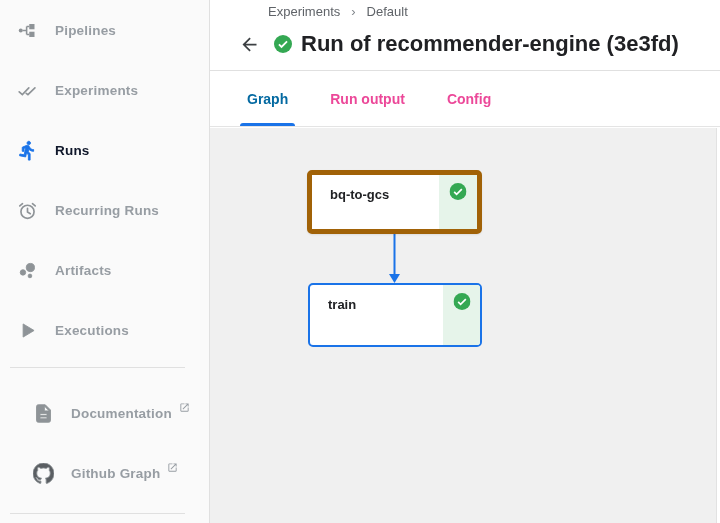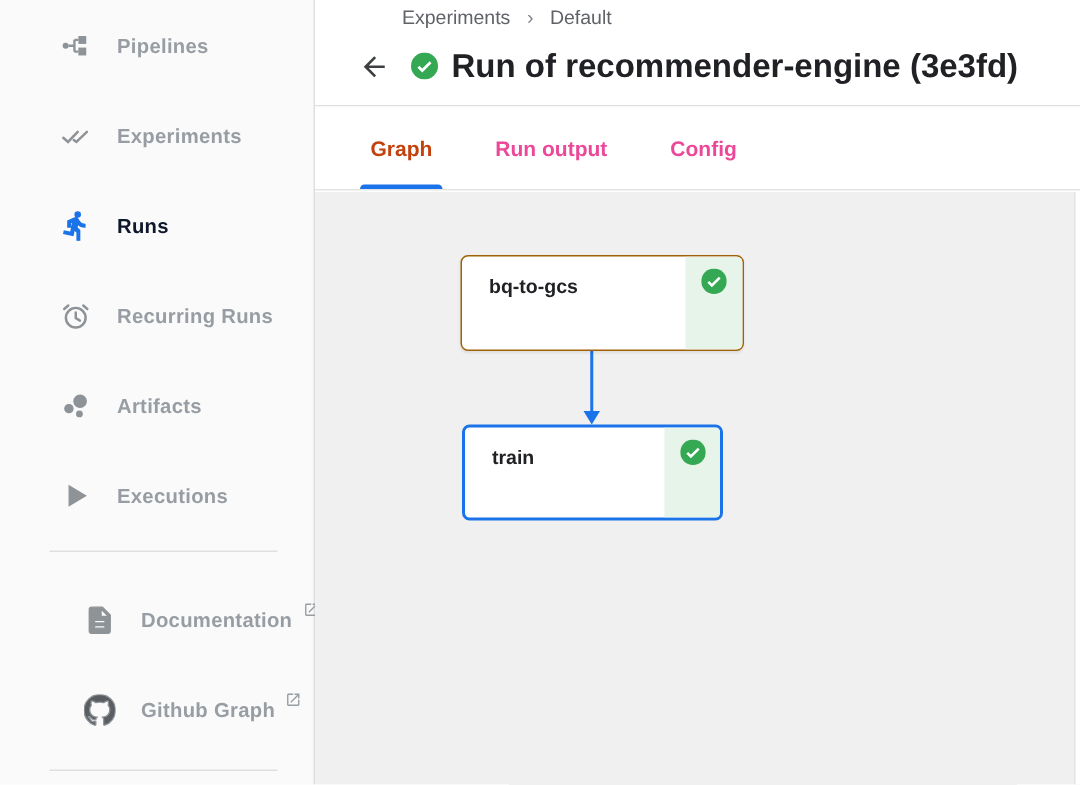--- a/index.html
+++ b/index.html
@@ -2,21 +2,21 @@
 <html><head>
 <meta charset="utf-8">
 <style>
   * { margin:0; padding:0; box-sizing:border-box; }
   html,body { width:720px; height:523px; overflow:hidden; background:#fff;
               font-family:"Liberation Sans", sans-serif; }
   #app { position:relative; width:720px; height:523px; background:#fff; }
 
   
   .sidebar { position:absolute; left:0; top:0; width:210px; height:523px;
-             background:#fafafa; border-right:1px solid #e0e0e0;padding-left:23px; }
+             background:#fafafa; border-right:1px solid #e0e0e0; }
   .nav-item { height:60px; display:flex; align-items:center; padding-left:15px;
               cursor:pointer; }
   .nav-item .icn { width:24px; height:24px; display:flex; align-items:center;
                    justify-content:center; flex:0 0 24px; }
   .nav-item .icn svg { width:21px; height:21px; fill:#8e9397; stroke:#8e9397; }
   .nav-item .lbl { margin-left:16px; font-size:13.5px; font-weight:bold;
                    color:#979da3; letter-spacing:.2px; }
   .nav-item.active .lbl { color:#0f172a; }
   .nav-item.active .icn svg { fill:#1a73e8; stroke:#1a73e8; }
   .side-divider { height:1px; background:#e0e0e0; margin:7px 24px 0 10px; }
@@ -40,43 +40,43 @@
   .back-btn svg { width:21px; height:21px; fill:#3c4043; }
   .status-check { width:18px; height:18px; margin-left:13px; }
   .page-title { margin-left:9px; font-size:22px; color:#202124; }
 
   
   .tabbar { position:relative; height:56px; background:#fff; display:flex;
             align-items:stretch; padding-left:16px;
             border-bottom:1px solid #e4e4e4; }
   .tab { display:flex; align-items:center; padding:0 21px; font-size:14px;
          font-weight:bold; color:#ec4899; cursor:pointer; position:relative; }
-  .tab.active { color:#c2410c; }
+  .tab.active { color:#0369a1; }
   .tab.active::after { content:""; position:absolute; left:14px; right:14px;
                        bottom:0; height:3px; background:#1a73e8;
                        border-radius:3px 3px 0 0; }
 
   
   .canvas { position:absolute; left:0; top:128px; width:510px; height:395px;
             background:#f0f0f0; }
   .toggle-row { position:absolute; left:12px; top:14px; display:flex;
                 align-items:center; }
   .switch { position:relative; width:38px; height:20px; cursor:pointer; }
   .switch .track { position:absolute; left:2px; top:2px; width:34px; height:16px;
                    border-radius:8px; background:#c9cbca; }
   .switch .knob { position:absolute; left:0; top:0; width:20px; height:20px;
                   border-radius:50%; background:#9b9b9b;
                   box-shadow:0 1px 2px rgba(0,0,0,.25); }
   .toggle-lbl { margin-left:12px; font-size:14px; color:#9aa0a6; }
 
   .edge-layer { position:absolute; left:0; top:0; width:510px; height:395px;
                 pointer-events:none; }
 
-  .node { position:absolute; width:189px; height:64px; background:#fff;
-          border-radius:5px; border:1px solid #a16207;
+  .node { position:absolute; width:175px; height:64px; background:#fff;
+          border-radius:5px; border:5px solid #a16207;
           box-shadow:0 1px 2px rgba(0,0,0,.08); cursor:pointer; overflow:hidden; }
   .node.selected { border:2px solid #1a73e8; box-shadow:none; }
   .node .node-lbl { position:absolute; left:18px; top:12px; font-size:13px;
                     font-weight:bold; color:#202124; }
   .node .strip { position:absolute; right:0; top:0; bottom:0; width:38px;
                  background:#e6f4ea; }
   .node.selected .strip { width:37px; }
   .node .strip .chk { position:absolute; left:50%; transform:translateX(-50%);
                       top:8px; width:17px; height:17px; }
   #node-bq { left:97px; top:42px; }

